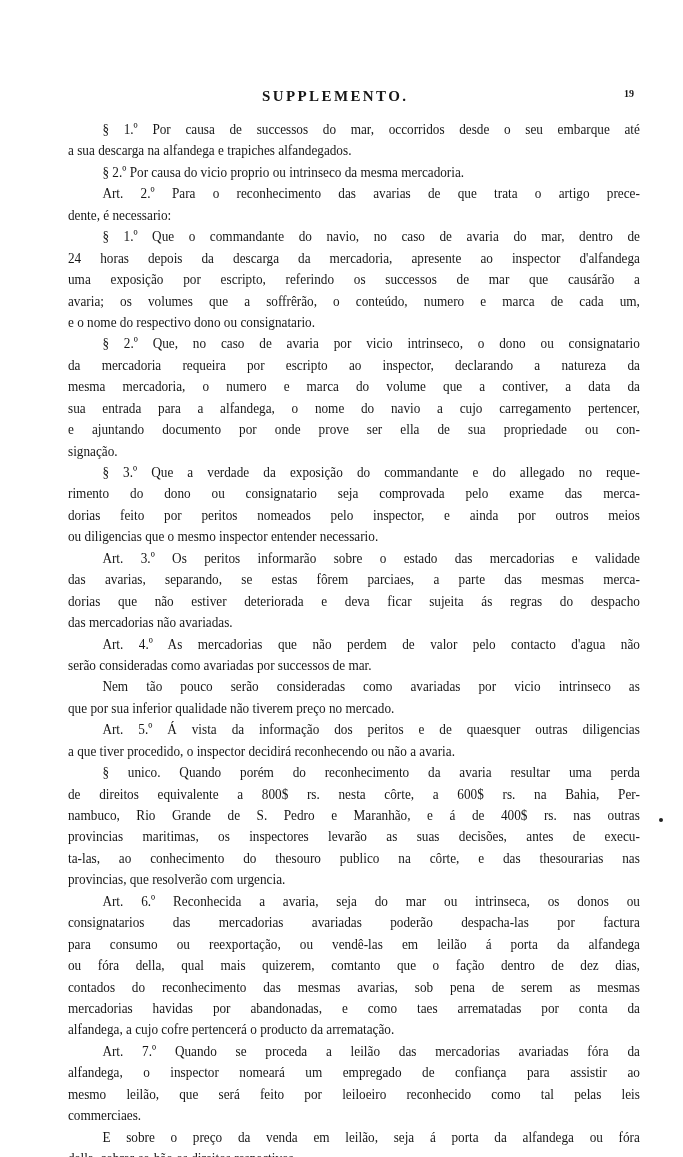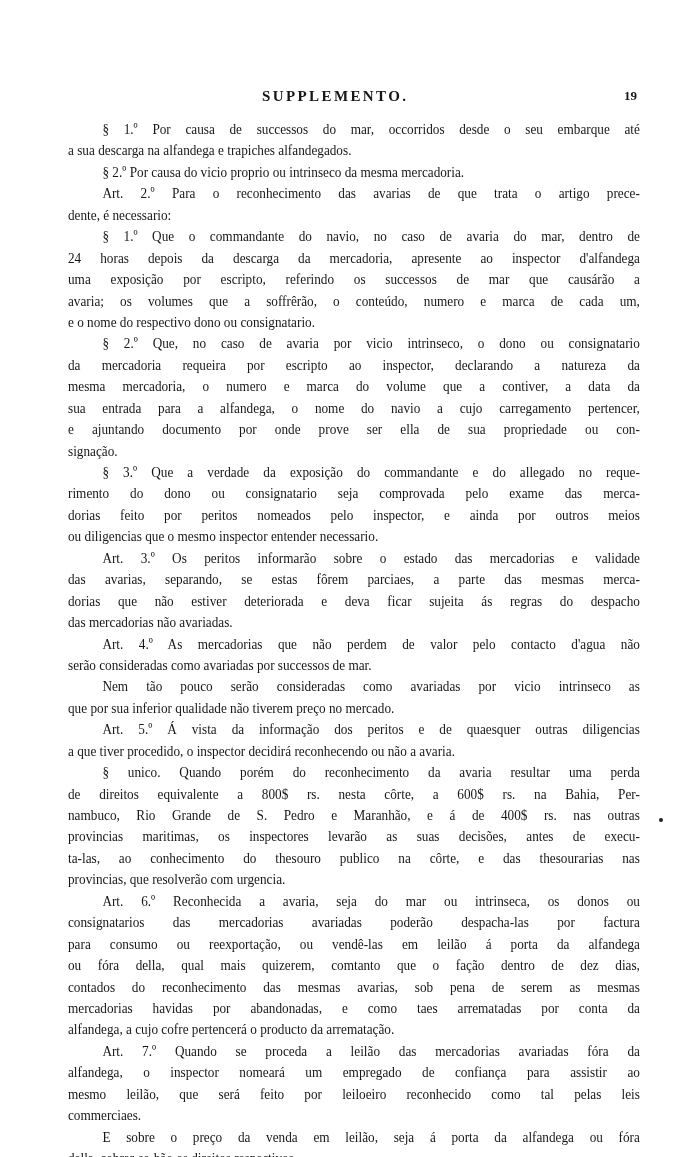--- a/index.html
+++ b/index.html
@@ -7,21 +7,21 @@
     width: 683px; height: 1157px; background: #ffffff; position: relative; overflow: hidden;
     font-family: "Liberation Serif", "DejaVu Serif", serif; color: #161616;
   }
   .page { position: absolute; left: 0; top: 0; width: 683px; height: 1157px; }
   .running-head {
     position: absolute; top: 88px; left: 262px;
     font-size: 15px; font-weight: bold; letter-spacing: 2.4px;
   }
   .page-number {
     position: absolute; top: 88px; left: 624px;
-    font-size: 13px; font-weight: bold;
+    font-size: 10px; font-weight: bold;
   }
   .body-text {
     position: absolute; left: 68px; top: 118px; width: 572px;
   }
   .line {
     height: 21.45px; line-height: 21.45px; font-size: 15.4px;
     white-space: nowrap; text-align: justify; text-align-last: justify;
     transform: scaleX(0.86); transform-origin: left center; width: 665px;
   }
   .line.indent { padding-left: 40px; width: 625px; }

